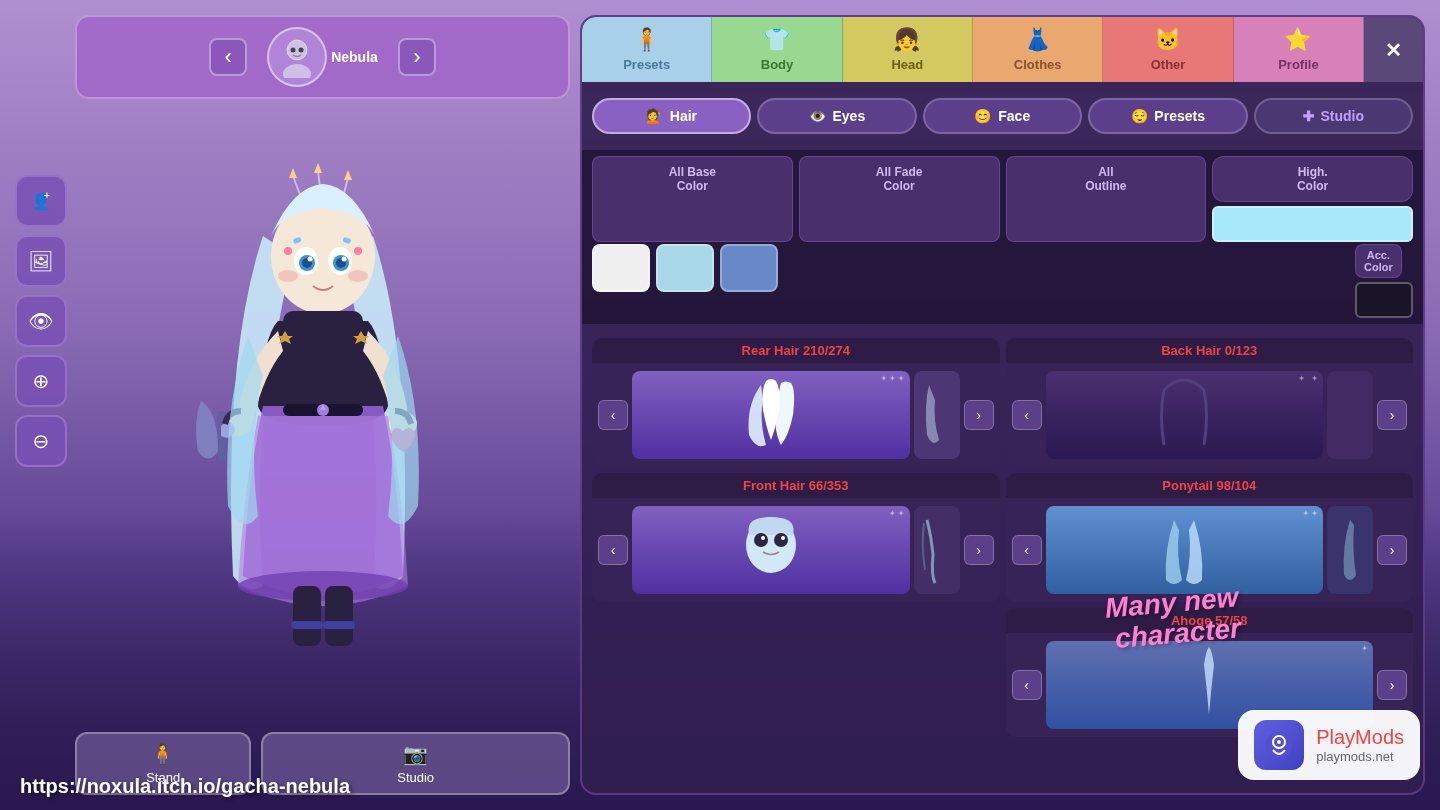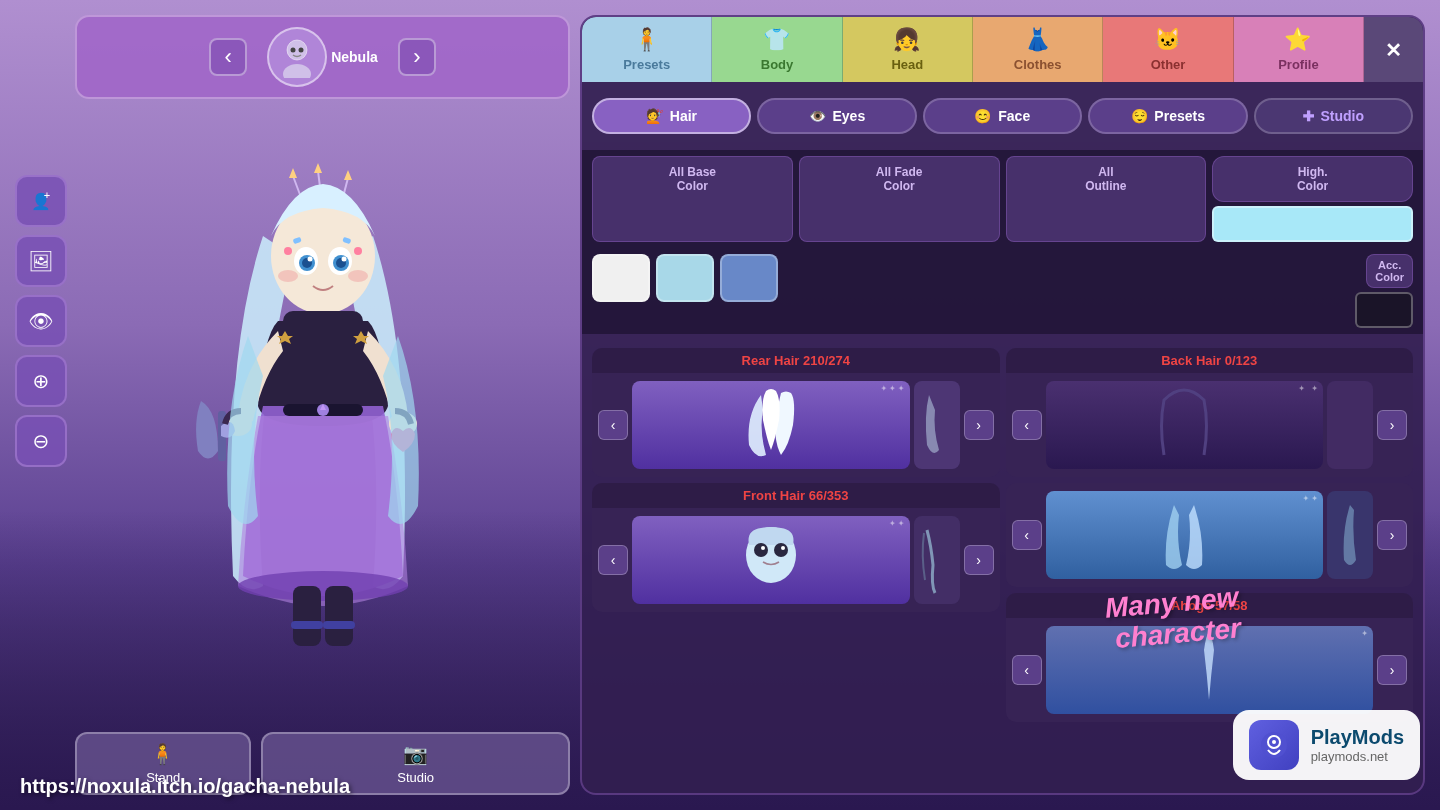--- a/index.html
+++ b/index.html
@@ -263,22 +263,22 @@
       font-size: 24px;
     }
 
     .playmods-text {
       display: flex;
       flex-direction: column;
     }
 
     .playmods-name {
       font-size: 20px;
-      font-weight: bold;
-      color: #0c4a6e;
+      font-weight: normal;
+      color: #ef4444;
     }
 
     .playmods-url {
       font-size: 13px;
       color: #666;
     }
 
     
     .promo-text {
       position: absolute;
@@ -565,37 +565,37 @@
         <span>Presets</span>
       </div>
       <div class="sub-tab sub-tab-adjust">
         <span>✚</span>
         <span>Studio</span>
       </div>
     </div>
 
     <div style="background: rgba(35,22,58,0.95); padding: 6px 10px;">
 
-      <div style="display:flex; gap:6px; margin-bottom:12px;">
+      <div style="display:flex; gap:6px; margin-bottom:2px;">
         <div style="display:grid; grid-template-columns: repeat(4,1fr); gap:6px; flex:1;">
           <div class="color-btn">All Base<br>Color</div>
           <div class="color-btn">All Fade<br>Color</div>
           <div class="color-btn">All<br>Outline</div>
           <div style="display:flex; flex-direction:column; gap:4px; align-items:center;">
             <div class="color-btn" style="width:100%;border-radius:12px;">High.<br>Color</div>
             <div style="width:100%; height:36px; background:#a8e8f8; border-radius:6px; border:2px solid rgba(255,255,255,0.4);"></div>
           </div>
         </div>
       </div>
 
       <div style="display:flex; gap:6px;">
         <div style="width:58px; height:48px; background:#f0f0f0; border-radius:8px; border:2px solid rgba(255,255,255,0.3); cursor:pointer;"></div>
         <div style="width:58px; height:48px; background:#a8d8e8; border-radius:8px; border:2px solid rgba(255,255,255,0.3); cursor:pointer;"></div>
         <div style="width:58px; height:48px; background:#6888c8; border-radius:8px; border:2px solid rgba(255,255,255,0.3); cursor:pointer;"></div>
-        <div style="display:flex; flex-direction:column; gap:4px; align-items:flex-end; margin-left:auto;">
+        <div style="display:flex; flex-direction:column; gap:4px; align-items:flex-start; margin-left:auto;">
           <div class="color-btn" style="padding:4px 8px; font-size:11px;">Acc.<br>Color</div>
           <div style="width:58px; height:36px; background:#1a1428; border-radius:6px; border:2px solid rgba(255,255,255,0.3); cursor:pointer;"></div>
         </div>
       </div>
     </div>
 
     <div class="hair-grid-area">
 
       <div class="hair-col">
 
@@ -659,20 +659,21 @@
               <svg width="80" height="80" viewBox="0 0 80 80">
                 <path d="M20 70 Q15 40 20 15 Q30 5 40 5 Q50 5 60 15 Q65 40 60 70" fill="none" stroke="#504080" stroke-width="3"></path>
               </svg>
             </div>
             <div class="thumb-side" style="background:rgba(80,55,120,0.6);"></div>
             <div class="car-btn">›</div>
           </div>
         </div>
 
         <div class="section-box">
+          <div class="section-title">Ponytail 98/104</div>
           <div class="carousel-row">
             <div class="car-btn">‹</div>
             <div class="thumb-center thumb-gradient-blue" style="position:relative;">
               <span class="sparkles-decoration">✦✦</span>
               <svg width="80" height="80" viewBox="0 0 80 80">
                 <path d="M30 10 Q20 40 22 70 Q30 78 38 70 Q32 45 35 20 Z" fill="#a0d0f0" opacity="0.8"></path>
                 <path d="M50 10 Q60 40 58 70 Q50 78 42 70 Q48 45 45 20 Z" fill="#c0e0ff" opacity="0.8"></path>
               </svg>
             </div>
             <div class="thumb-side" style="background:rgba(60,80,140,0.6);">

